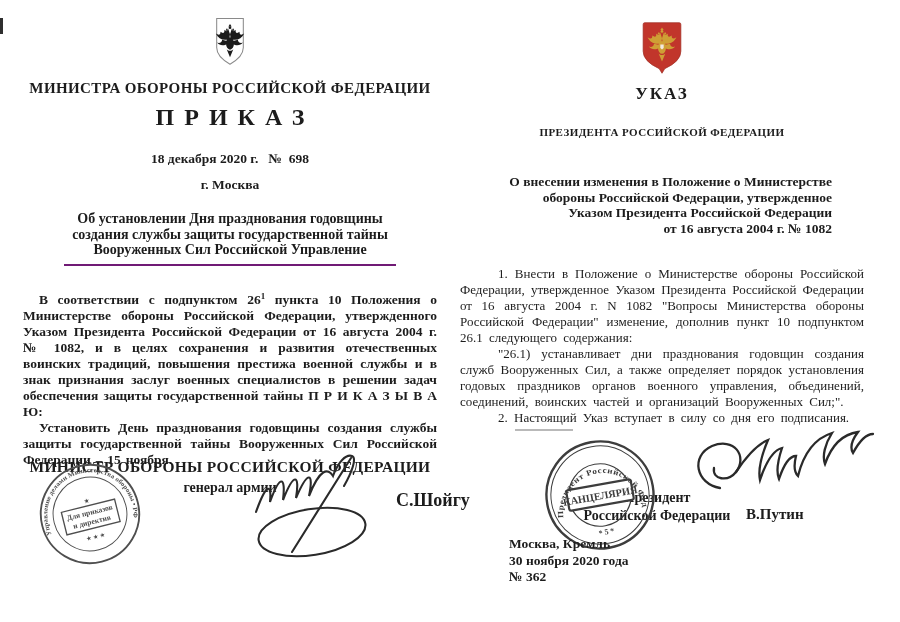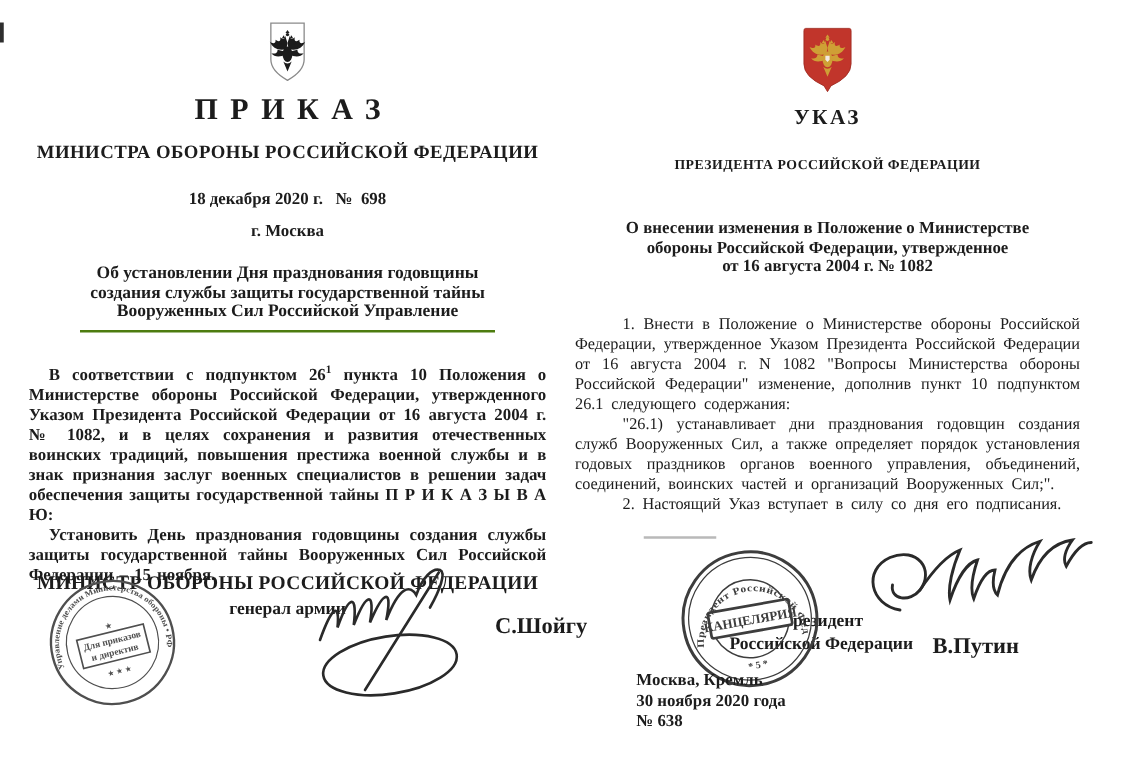--- a/index.html
+++ b/index.html
@@ -24,23 +24,23 @@
   .doc-type-right { margin-top:8px; font-size:17px; font-weight:bold; letter-spacing:2px; }
 
   .issuer-left  { margin-top:12px; font-size:15px;  font-weight:bold; letter-spacing:.4px; }
   .issuer-right { margin-top:22px; font-size:11px;  font-weight:bold; letter-spacing:.4px; }
 
   .dateline { margin-top:20px; font-size:13.5px; font-weight:bold; white-space:pre; }
   .cityline { margin-top:10px; font-size:13.5px; font-weight:bold; }
 
   .doc-title-left {
     margin:18px auto 0; width:332px; font-size:14px; font-weight:bold; line-height:15.5px;
-    padding-bottom:6px; border-bottom:2px solid #4d7c0f;
-  }
-  .doc-title-right { margin:36px auto 12px; width:340px; font-size:13.5px; font-weight:bold; line-height:15.5px; }
+    padding-bottom:6px; border-bottom:2px solid #701a75;
+  }
+  .doc-title-right { margin:36px auto 12px; width:340px; font-size:13.5px; font-weight:bold; line-height:15.5px;text-align:right; }
 
   .body-left {
     margin-top:26px; font-size:13.5px; font-weight:bold; line-height:16px;
     text-align:justify; word-spacing:1.5px;
   }
   .body-right {
     margin-top:30px; font-size:13px; font-weight:normal; line-height:16px;
     text-align:justify; word-spacing:3px;
   }
   .body-left p, .body-right p { margin:0; }
@@ -53,21 +53,21 @@
   .minister-rank  { left:23px; top:480px; width:414px; font-size:14px; font-weight:bold; text-align:center; }
   .shoigu-name    { left:378px; top:490px; font-size:18px; font-weight:bold;margin-left:18px; }
 
   .stamp-left-wrap  { left:34px;  top:462px; width:112px; height:104px; transform:rotate(-14deg); }
   .sig-shoigu-wrap  { left:250px; top:446px; width:132px; height:118px; }
 
   .stamp-right-wrap { left:542px; top:438px; width:116px; height:114px; transform:rotate(-10deg); }
   .sig-putin-wrap   { left:686px; top:428px; width:190px; height:82px; }
 
   .pres-block { left:572px; top:489px; width:170px; text-align:center; font-size:14px; font-weight:bold; line-height:17.5px; }
-  .putin-name { left:746px; top:506px; font-size:18px; font-weight:bold; }
+  .putin-name { left:746px; top:506px; font-size:15px; font-weight:bold; }
 
   .footer-right { left:477px; top:536px; font-size:13.5px; font-weight:bold; line-height:16.5px;margin-left:32px; }
 
   .artifact-bar  { left:0; top:18px; width:3px; height:16px; background:#2e2e2e; }
   .artifact-dash { left:515px; top:429px; width:58px; height:2px; background:#b9b9b9; }
 
   svg text { font-family:"Liberation Serif","DejaVu Serif",serif; }
 </style>
 </head>
 <body>
@@ -89,22 +89,22 @@
         <path d="M37.5 27.5 L31.5 30 L37.5 32.5 Z"></path>
           <path d="M62.5 27.5 L68.5 30 L62.5 32.5 Z"></path>
         <path d="M39 21.5 L42.5 15.5 L46 21.5 Z"></path>
           <path d="M54 21.5 L57.5 15.5 L61 21.5 Z"></path>
         <circle cx="50" cy="14" r="3.2"></circle>
           <path d="M46 11 H54 L50 5 Z"></path>
         <path d="M42 66 L50 85 L58 66 C53 71 47 71 42 66 Z"></path>
       </g>
     </svg>
 
+    <div class="tc issuer-left">МИНИСТРА ОБОРОНЫ РОССИЙСКОЙ ФЕДЕРАЦИИ</div>
     <div class="tc doc-type-left">ПРИКАЗ</div>
-    <div class="tc issuer-left">МИНИСТРА ОБОРОНЫ РОССИЙСКОЙ ФЕДЕРАЦИИ</div>
     <div class="tc dateline">18 декабря 2020 г.   №  698</div>
     <div class="tc cityline">г. Москва</div>
 
     <div class="tc doc-title-left">
       <div>Об установлении Дня празднования годовщины</div>
       <div>создания службы защиты государственной тайны</div>
       <div>Вооруженных Сил Российской Управление</div>
     </div>
 
     <div class="body-left">
@@ -167,20 +167,21 @@
         <path d="M46 45 h8 v8 l-4 4 -4 -4 z" fill="#f3e9e0"></path>
       </g>
     </svg>
 
     <div class="tc doc-type-right">УКАЗ</div>
     <div class="tc issuer-right">ПРЕЗИДЕНТА РОССИЙСКОЙ ФЕДЕРАЦИИ</div>
 
     <div class="tc doc-title-right">
       <div>О внесении изменения в Положение о Министерстве</div>
       <div>обороны Российской Федерации, утвержденное</div>
+      <div>Указом Президента Российской Федерации</div>
       <div>от 16 августа 2004 г. № 1082</div>
     </div>
 
     <div class="body-right">
       <p>1. Внести в Положение о Министерстве обороны Российской Федерации, утвержденное Указом Президента Российской Федерации от 16 августа 2004 г. N 1082 "Вопросы Министерства обороны Российской Федерации" изменение, дополнив пункт 10 подпунктом 26.1 следующего содержания:</p>
       <p>"26.1) устанавливает дни празднования годовщин создания служб Вооруженных Сил, а также определяет порядок установления годовых праздников органов военного управления, объединений, соединений, воинских частей и организаций Вооруженных Сил;".</p>
       <p>2. Настоящий Указ вступает в силу со дня его подписания.</p>
     </div>
   </div>
 
@@ -212,19 +213,19 @@
       <g fill="none" stroke="#2a2a2a" stroke-width="2.3" stroke-linecap="round">
         <path d="M34 60 C10 56 4 28 26 18 C48 9 62 28 50 44 C42 54 26 52 28 40"></path>
         <path d="M50 44 C62 26 72 16 82 12 C76 26 72 42 74 52 C80 34 88 22 96 20 C92 32 90 44 93 51 C98 36 104 28 110 28 C108 36 108 44 112 48 C118 24 130 10 146 5 C139 16 136 28 139 36 C146 16 158 6 172 4 C166 12 164 20 167 25 C174 12 181 6 187 6"></path>
       </g>
     </svg>
   </div>
 
   <div class="abs footer-right">
     <div>Москва, Кремль</div>
     <div>30 ноября 2020 года</div>
-    <div>№ 638</div>
+    <div>№ 362</div>
   </div>
 
   <div class="abs artifact-bar"></div>
   <div class="abs artifact-dash"></div>
 
 </div>
 
 </body></html>

